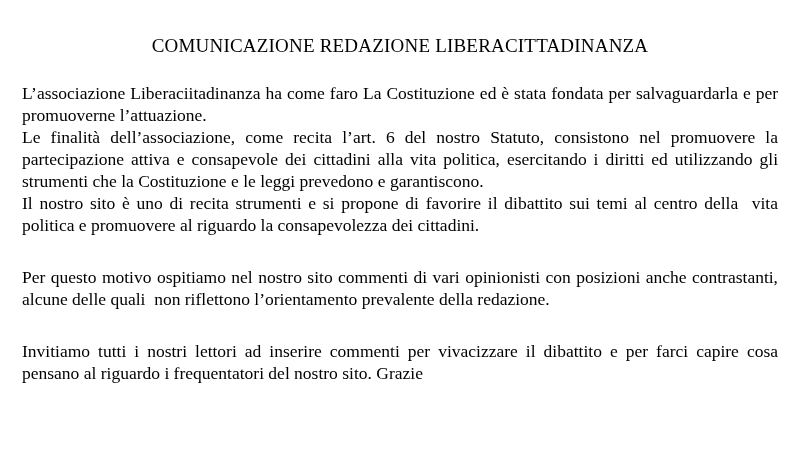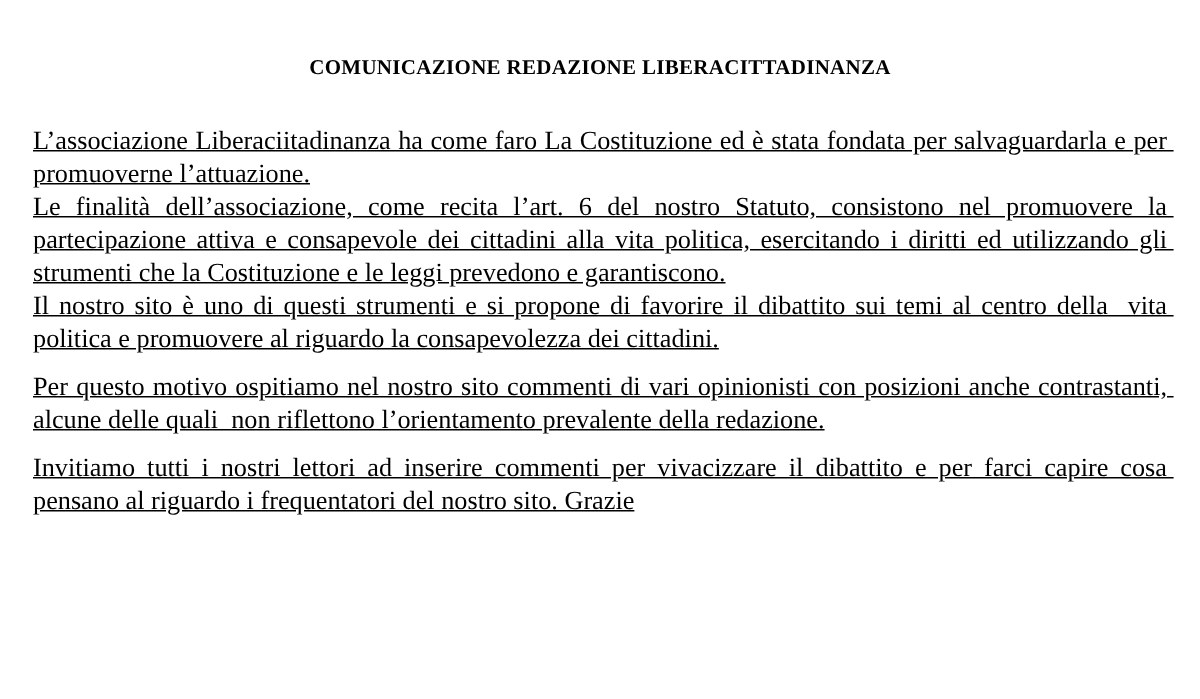--- a/index.html
+++ b/index.html
@@ -17,43 +17,42 @@
   .doc {
     box-sizing: border-box;
     width: 800px;
     height: 466px;
     padding: 36px 22px 0 22px;
     background: #ffffff;
   }
   .doc-title {
     margin: 0 0 26px 0;
     text-align: center;
-    font-weight: bold;
-    font-size: 14px;
+    font-weight: normal;
+    font-size: 19px;
     letter-spacing: 0.2px;
     line-height: 20px;
   }
   .doc-body p {
     margin: 0;
     font-size: 17.5px;
     line-height: 22px;
     text-align: justify;
     white-space: pre-wrap;
-    text-decoration: underline;
   }
   .doc-body p.gap-before {
-    margin-top: 10px;
+    margin-top: 30px;
   }
 </style>
 </head>
 <body>
 
 <div class="doc">
   <h1 class="doc-title">COMUNICAZIONE REDAZIONE LIBERACITTADINANZA</h1>
 
   <div class="doc-body">
     <p>L’associazione Liberaciitadinanza ha come faro La Costituzione ed è stata fondata per salvaguardarla e per promuoverne l’attuazione.</p>
     <p>Le finalità dell’associazione, come recita l’art. 6 del nostro Statuto, consistono nel promuovere la partecipazione attiva e consapevole dei cittadini alla vita politica, esercitando i diritti ed utilizzando gli strumenti che la Costituzione e le leggi prevedono e garantiscono.</p>
-    <p>Il nostro sito è uno di questi strumenti e si propone di favorire il dibattito sui temi al centro della  vita politica e promuovere al riguardo la consapevolezza dei cittadini.</p>
+    <p>Il nostro sito è uno di recita strumenti e si propone di favorire il dibattito sui temi al centro della  vita politica e promuovere al riguardo la consapevolezza dei cittadini.</p>
     <p class="gap-before">Per questo motivo ospitiamo nel nostro sito commenti di vari opinionisti con posizioni anche contrastanti, alcune delle quali  non riflettono l’orientamento prevalente della redazione.</p>
     <p class="gap-before">Invitiamo tutti i nostri lettori ad inserire commenti per vivacizzare il dibattito e per farci capire cosa pensano al riguardo i frequentatori del nostro sito. Grazie</p>
   </div>
 </div>
 
 </body></html>

